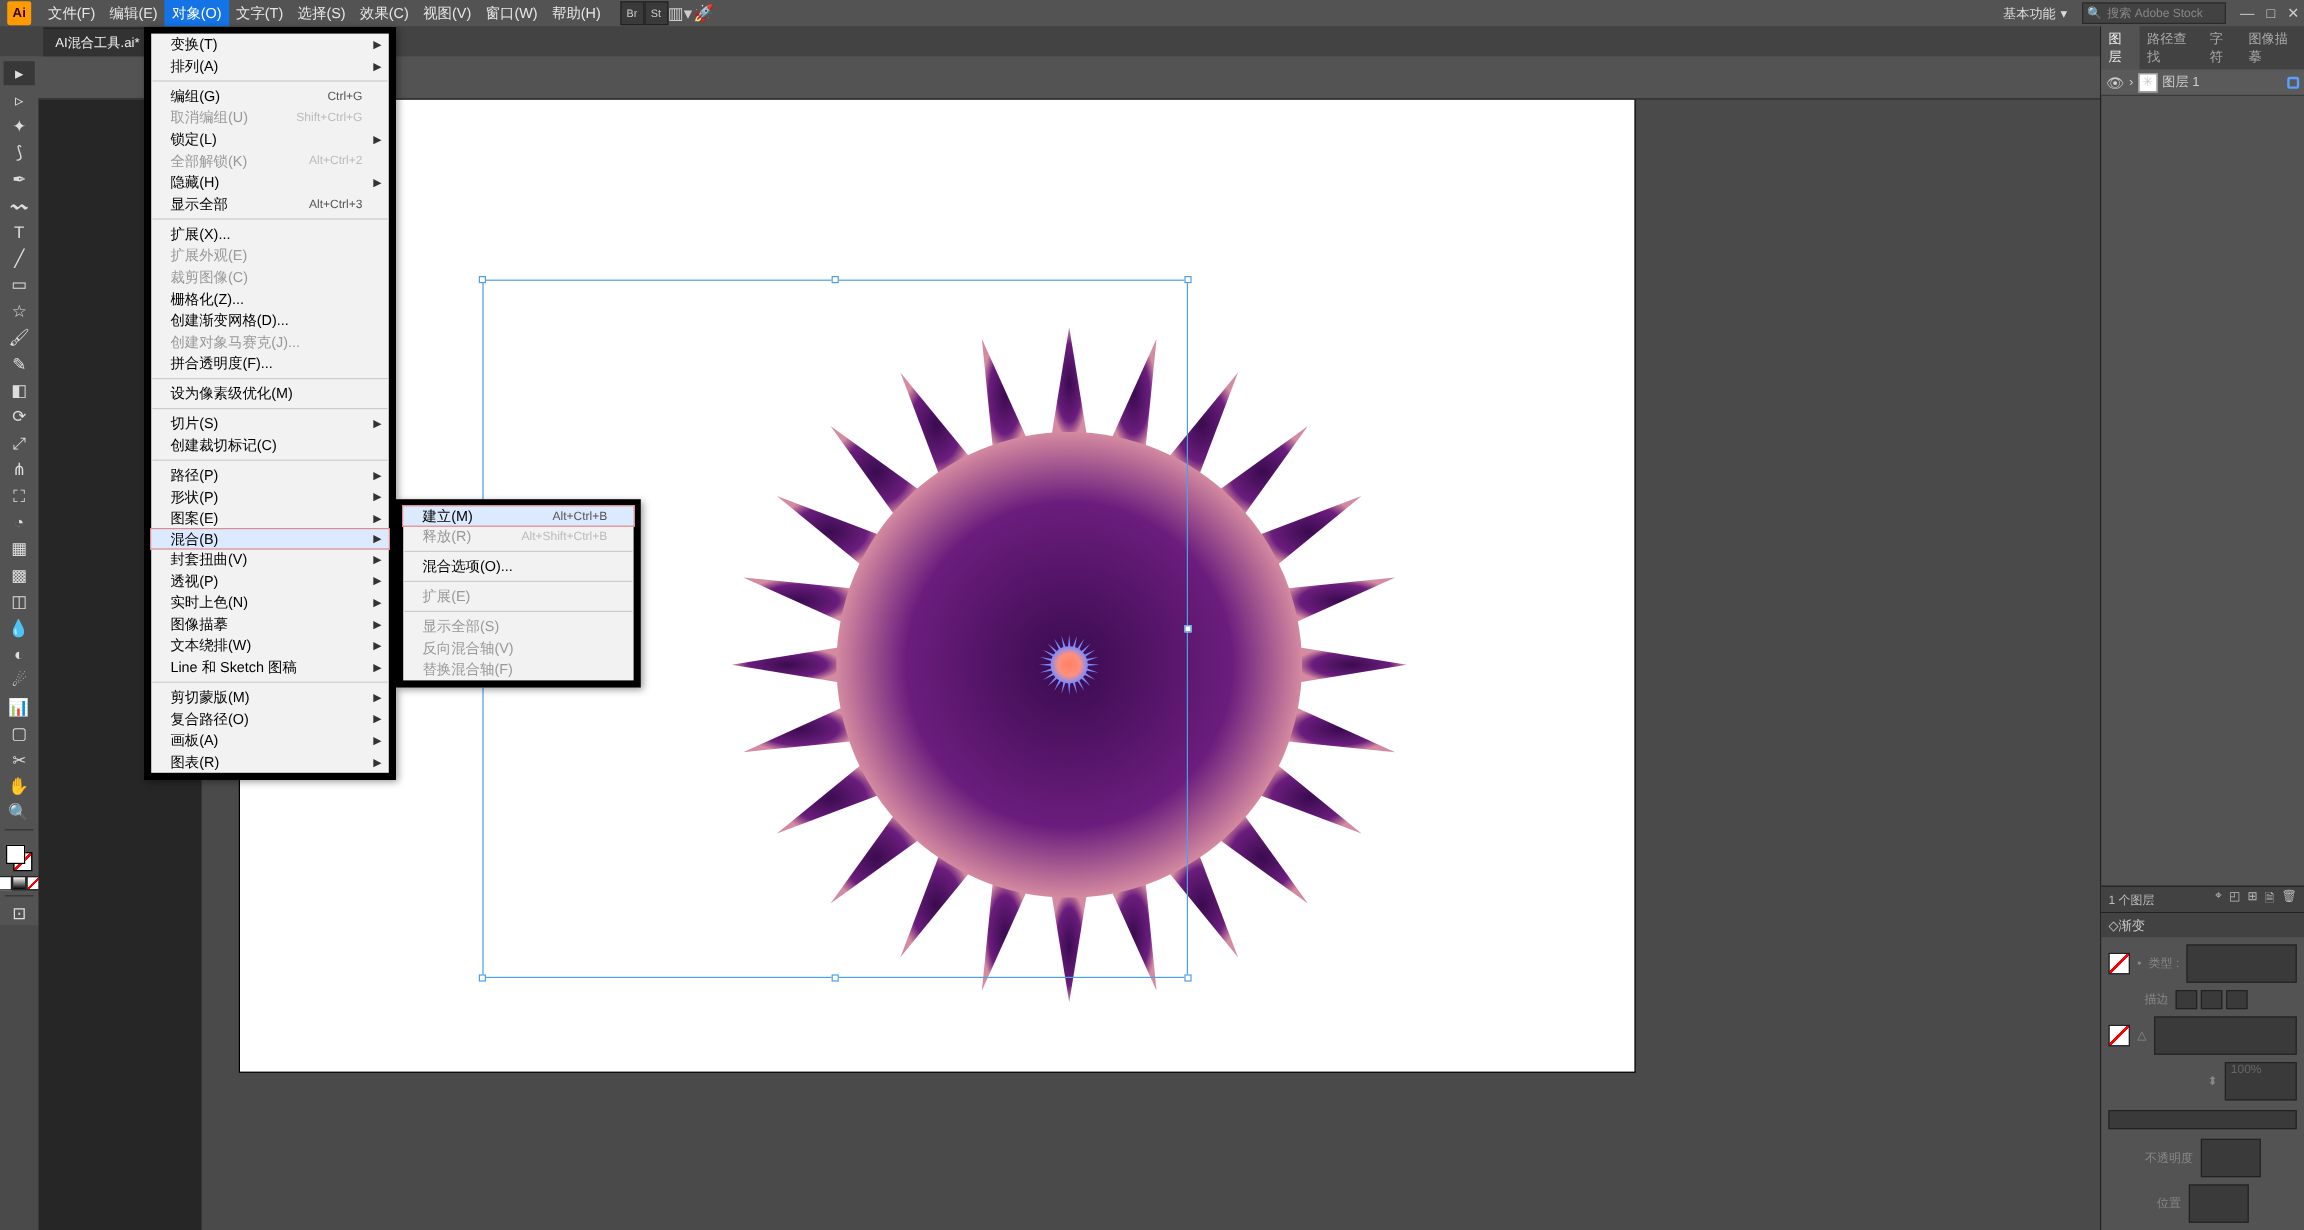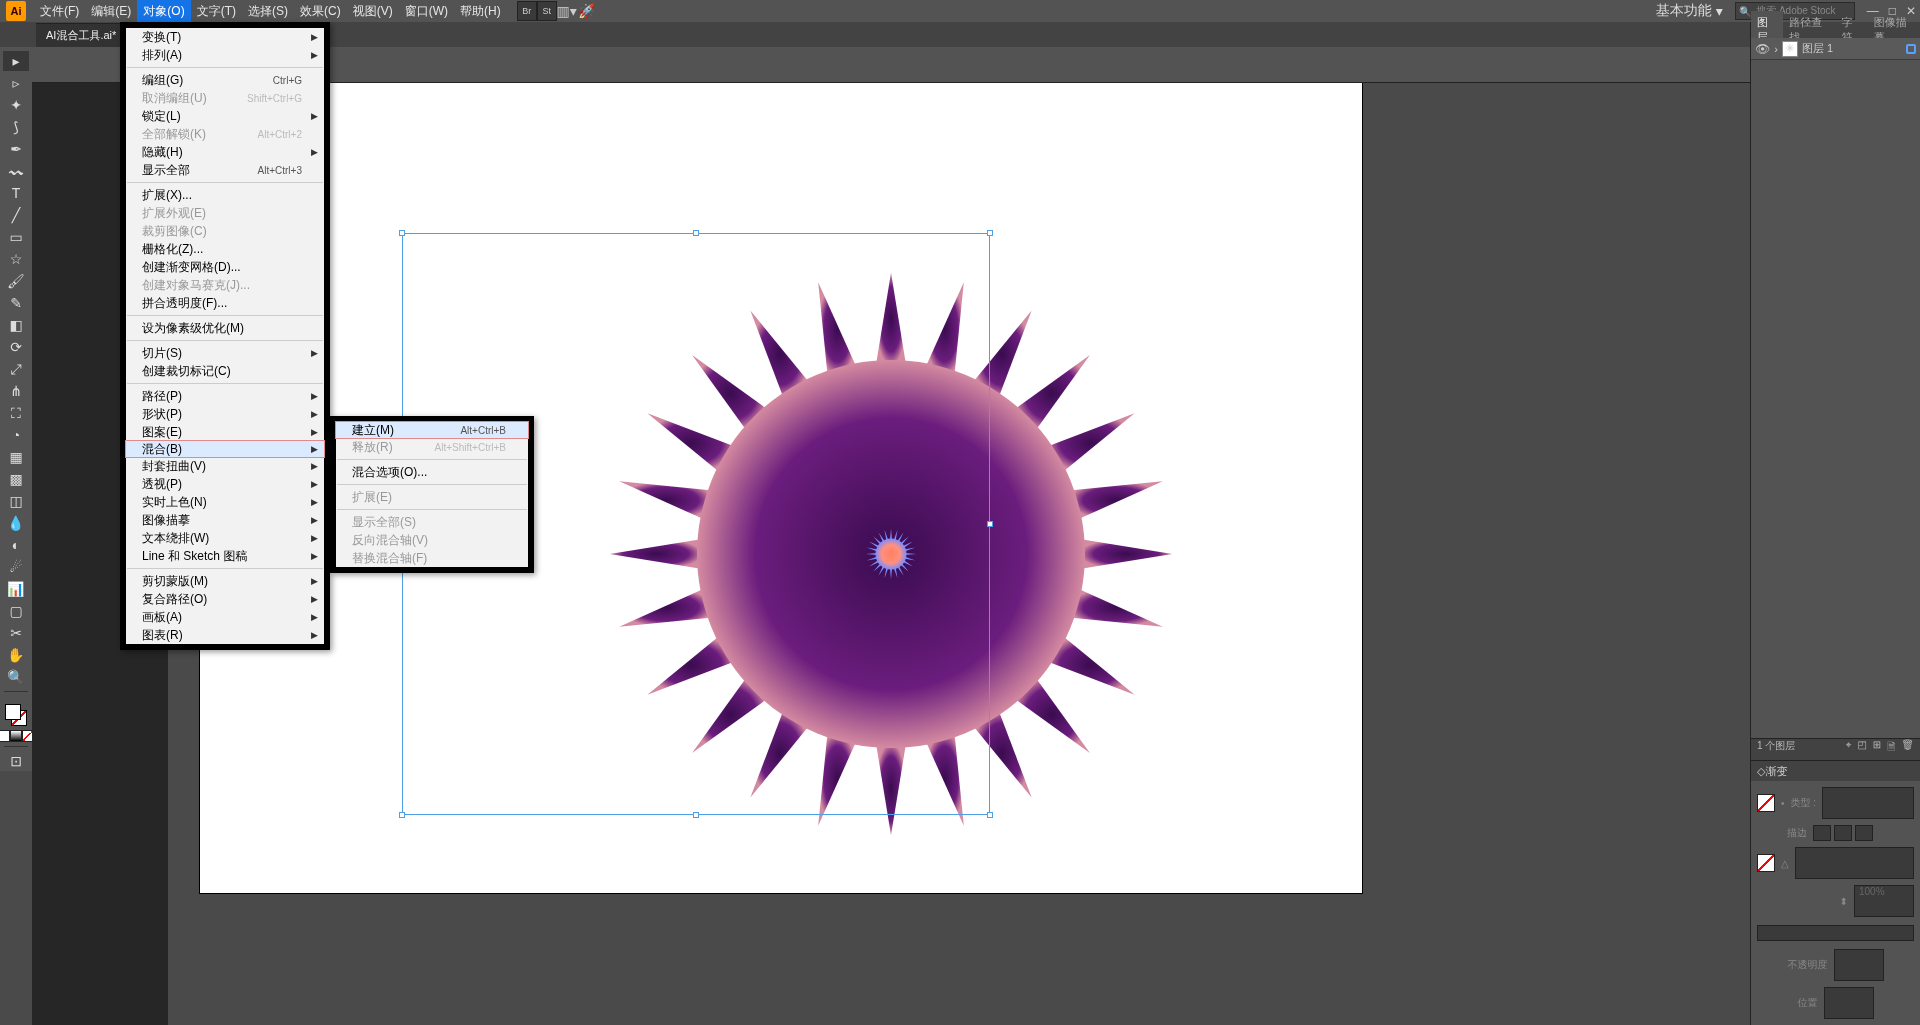--- a/index.html
+++ b/index.html
@@ -4,21 +4,21 @@
 <style>
 * { margin:0; padding:0; box-sizing:border-box; font-family:"Microsoft YaHei",Arial,sans-serif; user-select:none; }
 body { background:#4a4a4a; width:1920px; height:1025px; overflow:hidden; position:relative; color:#ccc; font-size:12px; }
 
 
 .menubar { height:22px; background:#535353; display:flex; align-items:center; padding-left:6px; }
 .menubar .logo { width:20px; height:20px; background:#ff9a00; color:#330000; font-weight:bold; font-size:11px; display:flex; align-items:center; justify-content:center; border-radius:2px; margin-right:8px; }
 .menu-item { padding:3px 6px; font-size:12px; color:#e6e6e6; cursor:default; }
 .menu-item.active { background:#1473e6; color:#fff; }
 .menubar .right { margin-left:auto; display:flex; align-items:center; gap:6px; padding-right:4px; }
-.workspace-label { font-size:14px; color:#ddd; padding:2px 6px; display:flex; align-items:center; gap:4px;justify-content:space-between; }
+.workspace-label { font-size:11px; color:#ddd; padding:2px 6px; display:flex; align-items:center; gap:4px;justify-content:space-between; }
 .search-box { width:120px; height:18px; background:#424242; border:1px solid #2a2a2a; color:#888; font-size:10px; padding:0 4px; display:flex; align-items:center; gap:4px; }
 .win-btns { display:flex; gap:10px; margin-left:6px; color:#ccc; font-size:12px; }
 .mb-icon { width:20px; height:20px; display:flex; align-items:center; justify-content:center; background:#3a3a3a; border:1px solid #222; font-size:9px; color:#ccc; }
 .mb-icon.bare { background:none; border:none; font-size:14px; }
 
 
 .tabbar { height:25px; background:#434343; display:flex; align-items:flex-end; padding-left:36px; }
 .doc-tab { background:#323232; color:#eee; font-size:11px; padding:4px 10px; border-top:1px solid #222; }
 .control-bar { height:36px; background:#535353; border-bottom:1px solid #222; }
 
@@ -47,28 +47,28 @@
 .dd-row { display:flex; align-items:center; height:18px; padding:0 22px 0 16px; position:relative; white-space:nowrap; }
 .dd-row.disabled { color:#999; }
 .dd-row.hover { background:#dbeafe; border:1px solid #e08b8b; margin:-1px; }
 .dd-row .arrow { position:absolute; right:6px; font-size:9px; color:#333; }
 .dd-row .scut { position:absolute; right:22px; color:#555; font-size:10px; }
 .dd-row.disabled .scut { color:#bbb; }
 .dd-sep { height:1px; background:#ccc; margin:3px 1px; }
 
 
 .right-dock { position:absolute; right:0; top:22px; width:170px; bottom:0; background:#535353; border-left:1px solid #222; display:flex; flex-direction:column; }
-.panel-tabs { display:flex; height:16px; background:#424242; align-items:center; font-size:11px; }
+.panel-tabs { display:flex; height:36px; background:#424242; align-items:center; font-size:11px; }
 .ptab { padding:4px 6px; color:#aaa; }
 .ptab.active { background:#535353; color:#eee; }
 .layer-row { display:flex; align-items:center; height:22px; background:#5a5a5a; border-bottom:1px solid #3a3a3a; padding:0 4px; gap:4px; font-size:11px; }
 .layer-row .eye { font-size:12px; }
 .layer-row .thumb { width:16px; height:16px; background:#fff; border:1px solid #888; display:flex; align-items:center; justify-content:center; }
 .layer-row .sel-ind { margin-left:auto; width:10px; height:10px; border:2px solid #5aa0ff; border-radius:2px; }
-.panel-footer { height:22px; background:#424242; border-top:1px solid #222; display:flex; align-items:flex-start; font-size:10px; color:#bbb; padding:0 6px; gap:6px; justify-content:space-between; }
+.panel-footer { height:22px; background:#424242; border-top:1px solid #222; display:flex; align-items:center; font-size:10px; color:#bbb; padding:0 6px; gap:6px; justify-content:space-between; }
 .pf-icons { display:flex; gap:6px; }
 .spacer { flex:1; }
 .grad-panel { border-top:1px solid #222; }
 .gp-header { height:20px; display:flex; align-items:center; padding:0 6px; font-size:11px; background:#424242; }
 .gp-body { padding:6px; display:flex; flex-direction:column; gap:6px; font-size:10px; color:#888; }
 .gp-line { display:flex; align-items:center; gap:6px; }
 .gp-swatch { width:18px; height:18px; border:1px solid #222; background:linear-gradient(135deg,#fff 45%,red 45% 55%,#fff 55%); }
 .gp-field { flex:1; height:32px; background:#3a3a3a; border:1px solid #222; }
 .gp-btnrow { display:flex; gap:3px; }
 .gp-btn { width:18px; height:16px; background:#3a3a3a; border:1px solid #222; }

